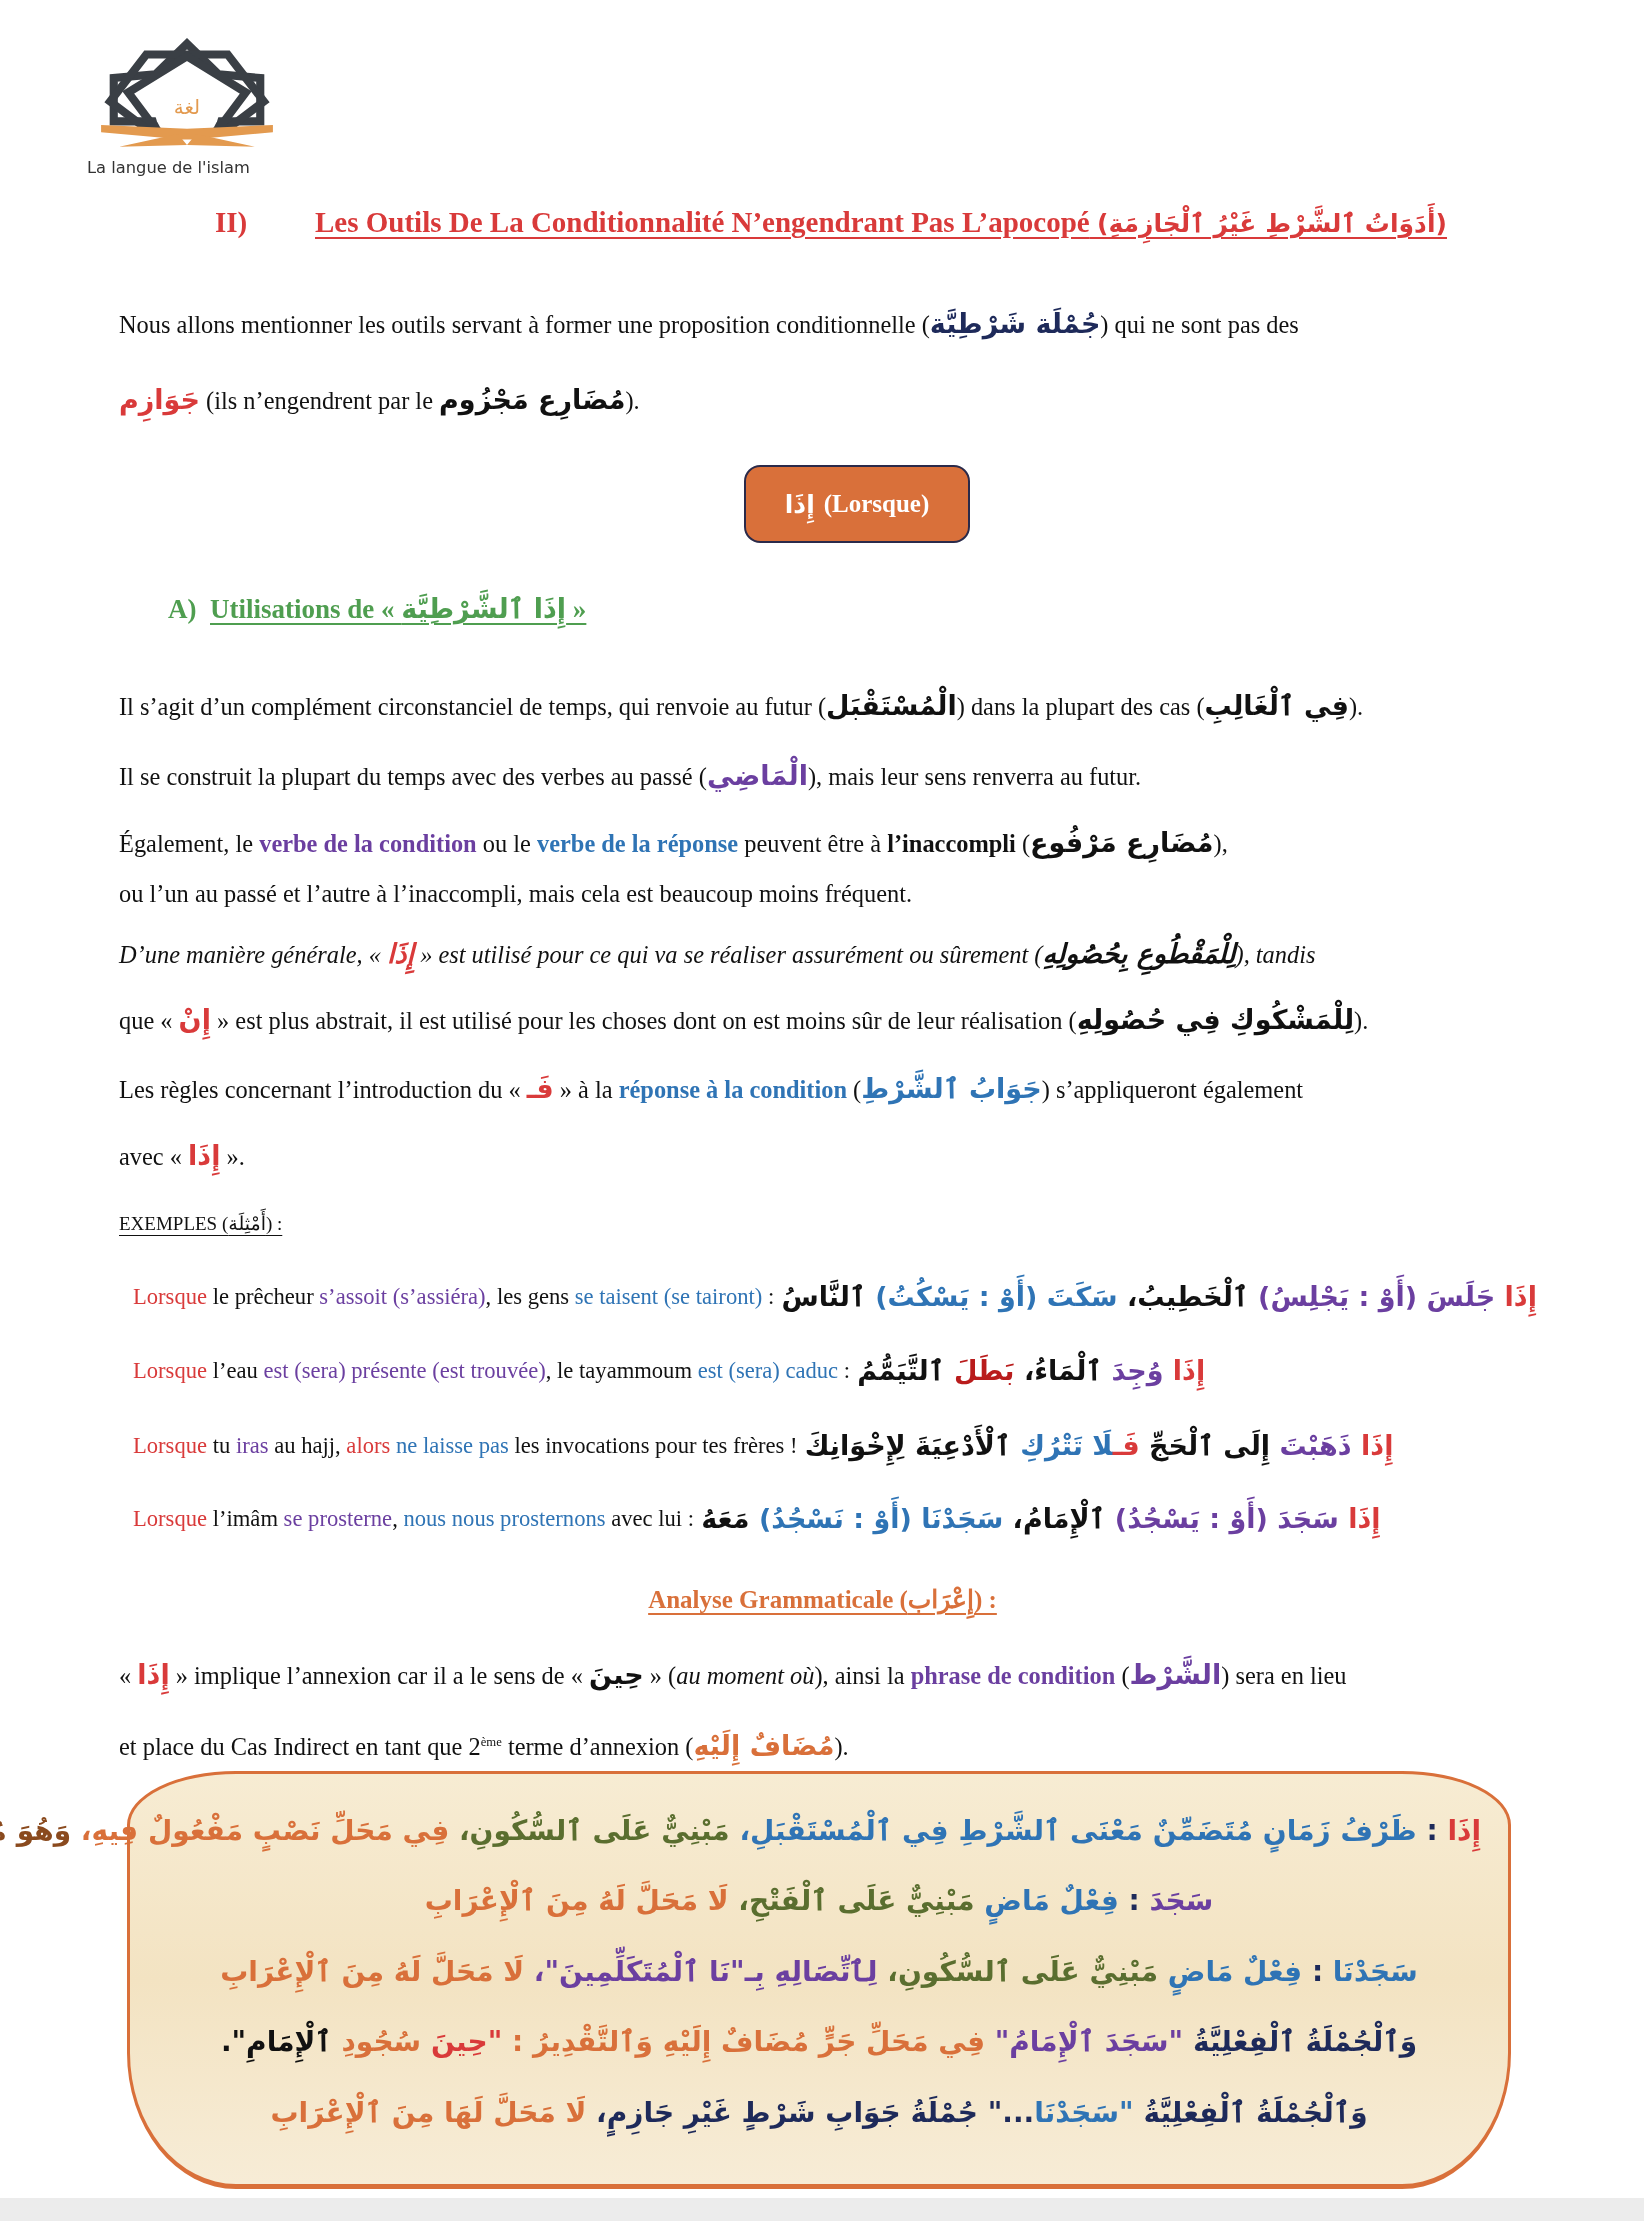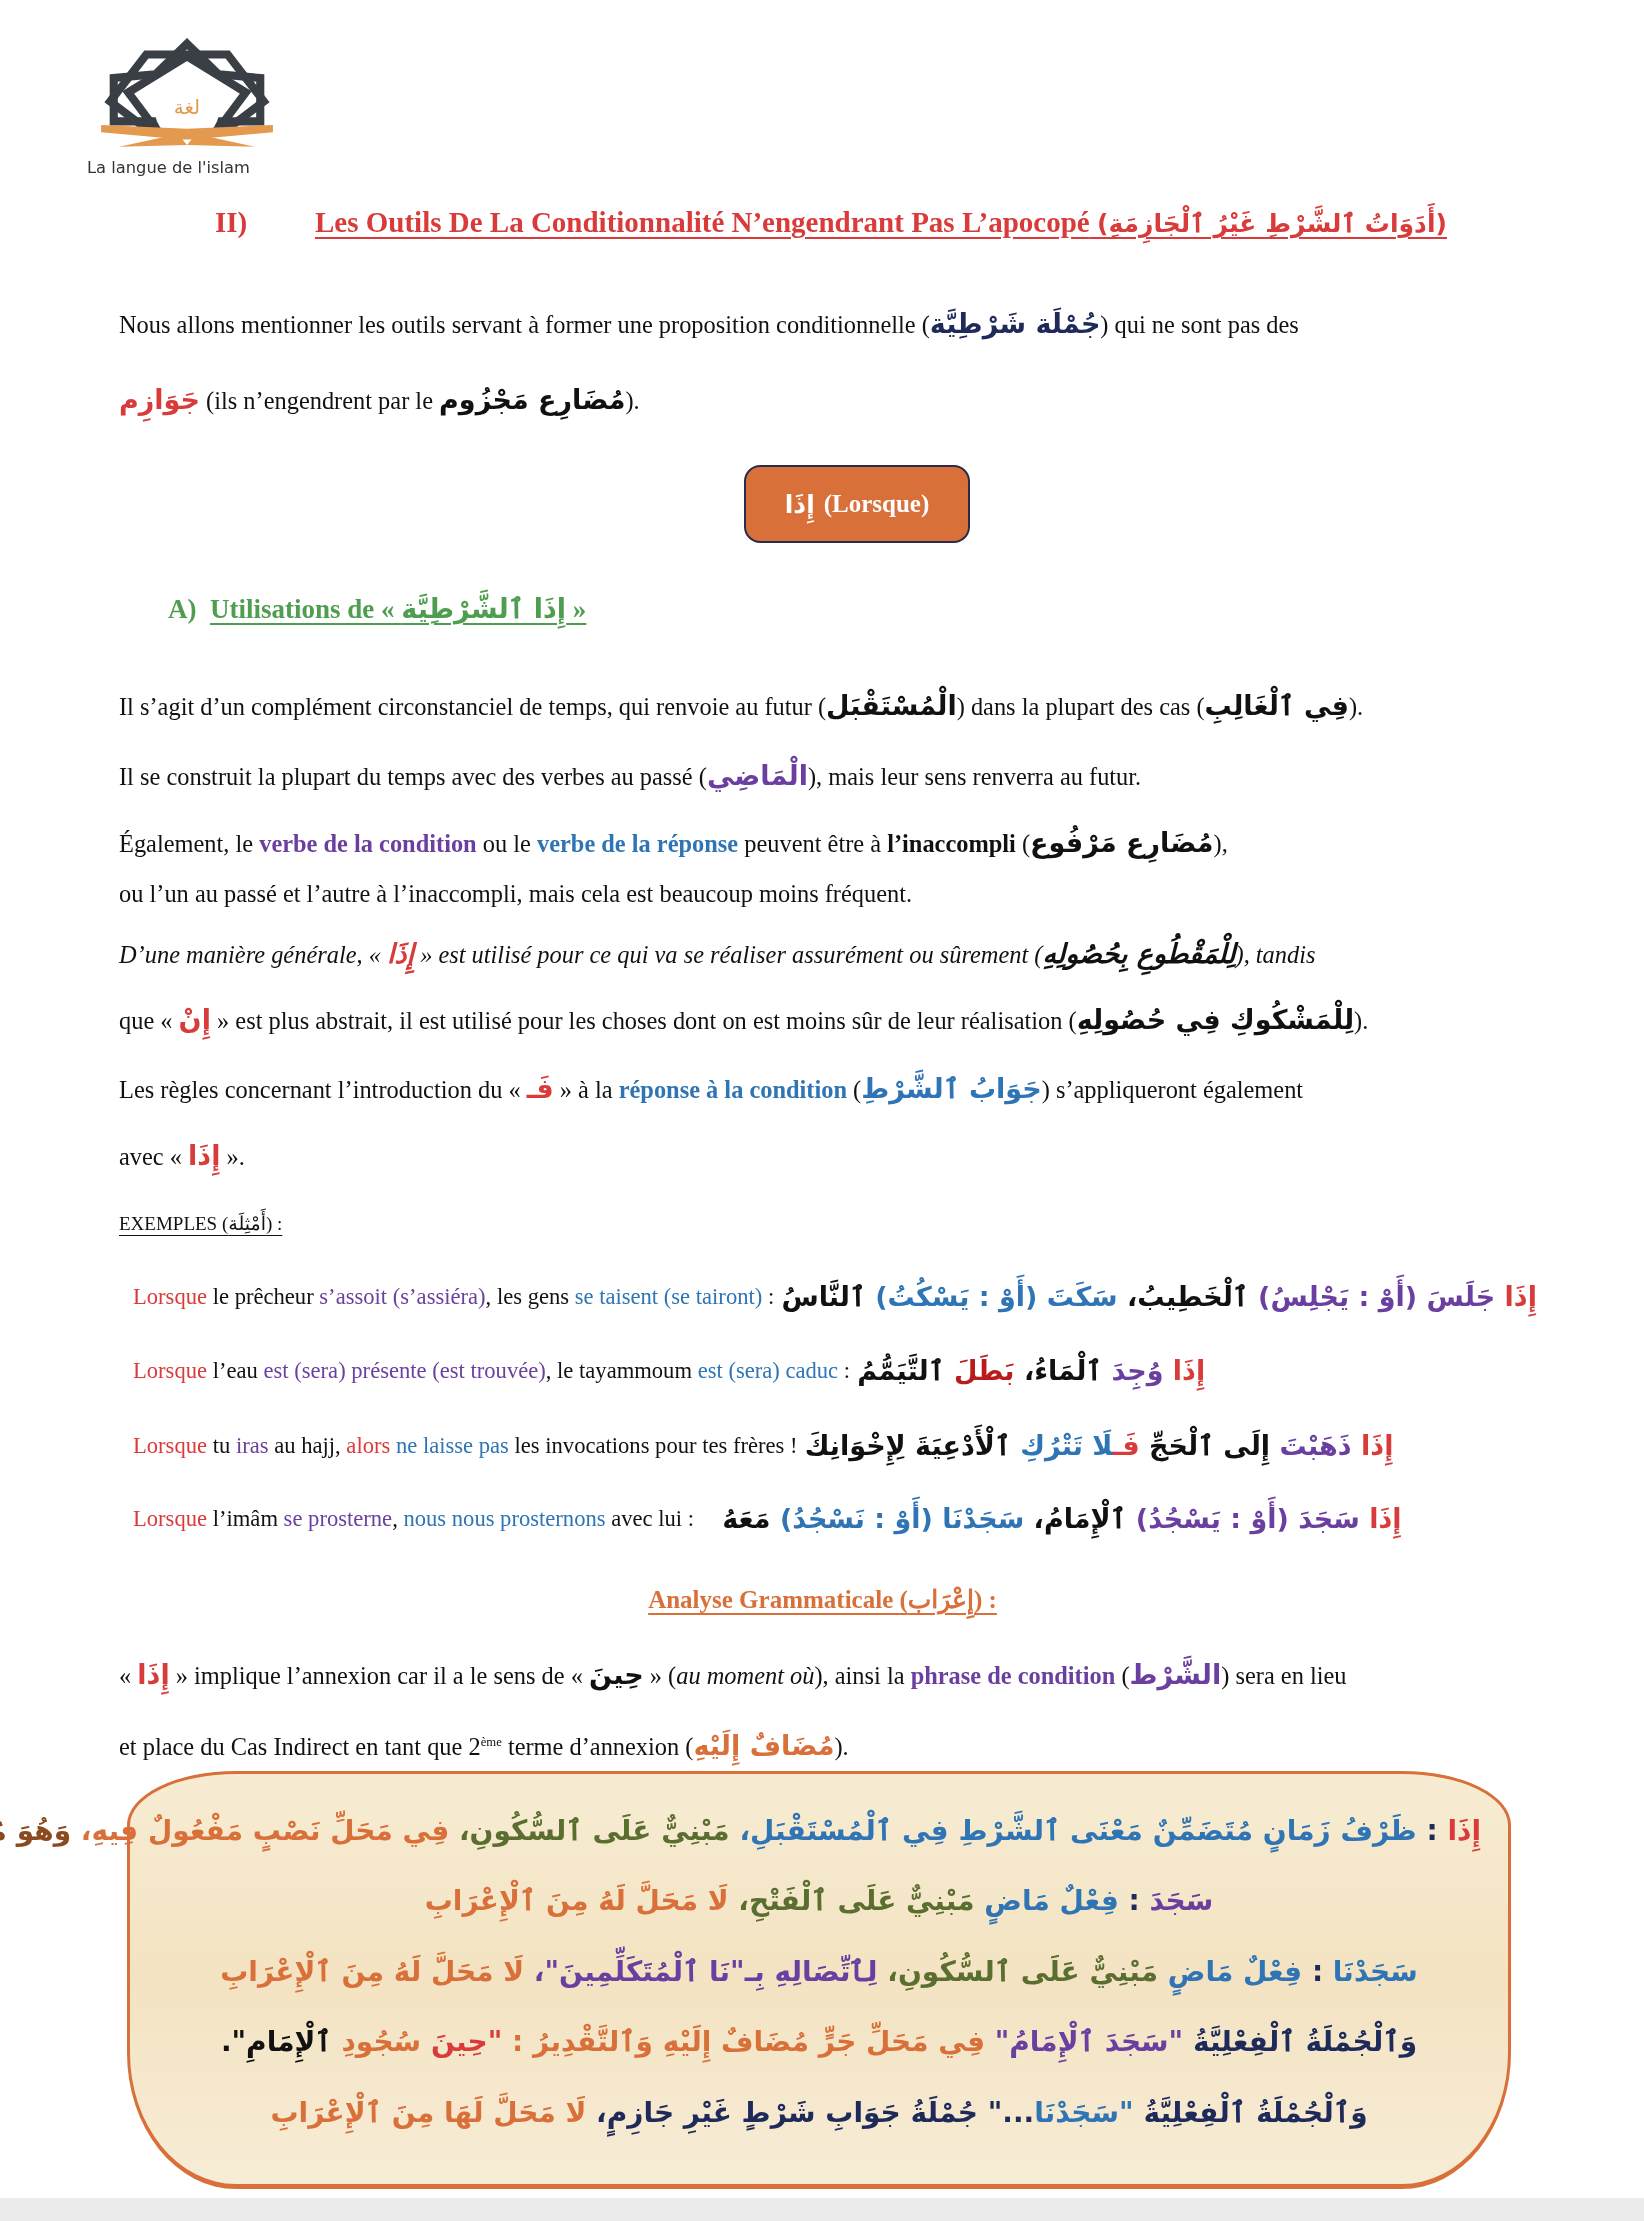--- a/index.html
+++ b/index.html
@@ -124,21 +124,21 @@
       <span class="ex-ar ar"><span style="color: rgb(217, 58, 58);">إِذَا </span><span style="color: rgb(107, 63, 160);">جَلَسَ (أَوْ : يَجْلِسُ) </span><span style="color: rgb(17, 17, 17);">ٱلْخَطِيبُ، </span><span style="color: rgb(47, 116, 181);">سَكَتَ (أَوْ : يَسْكُتُ) </span><span style="color: rgb(17, 17, 17);">ٱلنَّاسُ</span></span>
     </div>
     <div class="ex-row" style="top: 1345px;">
       <span class="ex-fr"><span style="color: rgb(217, 58, 58);">Lorsque</span><span style="color: rgb(17, 17, 17);"> l’eau </span><span style="color: rgb(107, 63, 160);">est (sera) présente (est trouvée)</span><span style="color: rgb(17, 17, 17);">, le tayammoum </span><span style="color: rgb(47, 116, 181);">est (sera) caduc</span><span style="color: rgb(17, 17, 17);"> :</span></span>
       <span class="ex-ar ar"><span style="color: rgb(217, 58, 58);">إِذَا </span><span style="color: rgb(107, 63, 160);">وُجِدَ </span><span style="color: rgb(17, 17, 17);">ٱلْمَاءُ، </span><span style="color: #b91c1c;">بَطَلَ </span><span style="color: rgb(17, 17, 17);">ٱلتَّيَمُّمُ</span></span>
     </div>
     <div class="ex-row" style="top: 1420px;">
       <span class="ex-fr"><span style="color: rgb(217, 58, 58);">Lorsque</span><span style="color: rgb(17, 17, 17);"> tu </span><span style="color: rgb(107, 63, 160);">iras</span><span style="color: rgb(17, 17, 17);"> au hajj, </span><span style="color: rgb(217, 58, 58);">alors</span><span style="color: rgb(17, 17, 17);"> </span><span style="color: rgb(47, 116, 181);">ne laisse pas</span><span style="color: rgb(17, 17, 17);"> les invocations pour tes frères !</span></span>
       <span class="ex-ar ar"><span style="color: rgb(217, 58, 58);">إِذَا </span><span style="color: rgb(107, 63, 160);">ذَهَبْتَ </span><span style="color: rgb(17, 17, 17);">إِلَى ٱلْحَجِّ </span><span style="color: rgb(217, 58, 58);">فَـ</span><span style="color: rgb(47, 116, 181);">لَا تَتْرُكِ </span><span style="color: rgb(17, 17, 17);">ٱلْأَدْعِيَةَ لِإِخْوَانِكَ</span></span>
     </div>
-    <div class="ex-row" style="top: 1493px; gap: 21px;">
+    <div class="ex-row" style="top: 1493px;">
       <span class="ex-fr"><span style="color: rgb(217, 58, 58);">Lorsque</span><span style="color: rgb(17, 17, 17);"> l’imâm </span><span style="color: rgb(107, 63, 160);">se prosterne</span><span style="color: rgb(17, 17, 17);">, </span><span style="color: rgb(47, 116, 181);">nous nous prosternons</span><span style="color: rgb(17, 17, 17);"> avec lui :</span></span>
       <span class="ex-ar ar"><span style="color: rgb(217, 58, 58);">إِذَا </span><span style="color: rgb(107, 63, 160);">سَجَدَ (أَوْ : يَسْجُدُ) </span><span style="color: rgb(17, 17, 17);">ٱلْإِمَامُ، </span><span style="color: rgb(47, 116, 181);">سَجَدْنَا (أَوْ : نَسْجُدُ) </span><span style="color: rgb(17, 17, 17);">مَعَهُ</span></span>
     </div>
   </div>
 
 <div class="analyse">
   <span class="t">Analyse Grammaticale (إِعْرَاب) :</span>
 </div>
 <div class="para nowrap" style="top:1657px;">
   <span>« </span><span class="ar red ar-lg">إِذَا</span><span> » implique l’annexion car il a le sens de « </span><span class="ar ar-lg">حِينَ</span><span> » (</span><i>au moment où</i><span>), ainsi la </span><span class="b purple">phrase de condition</span><span> (</span><span class="ar purple ar-lg">الشَّرْط</span><span>) sera en lieu</span>

